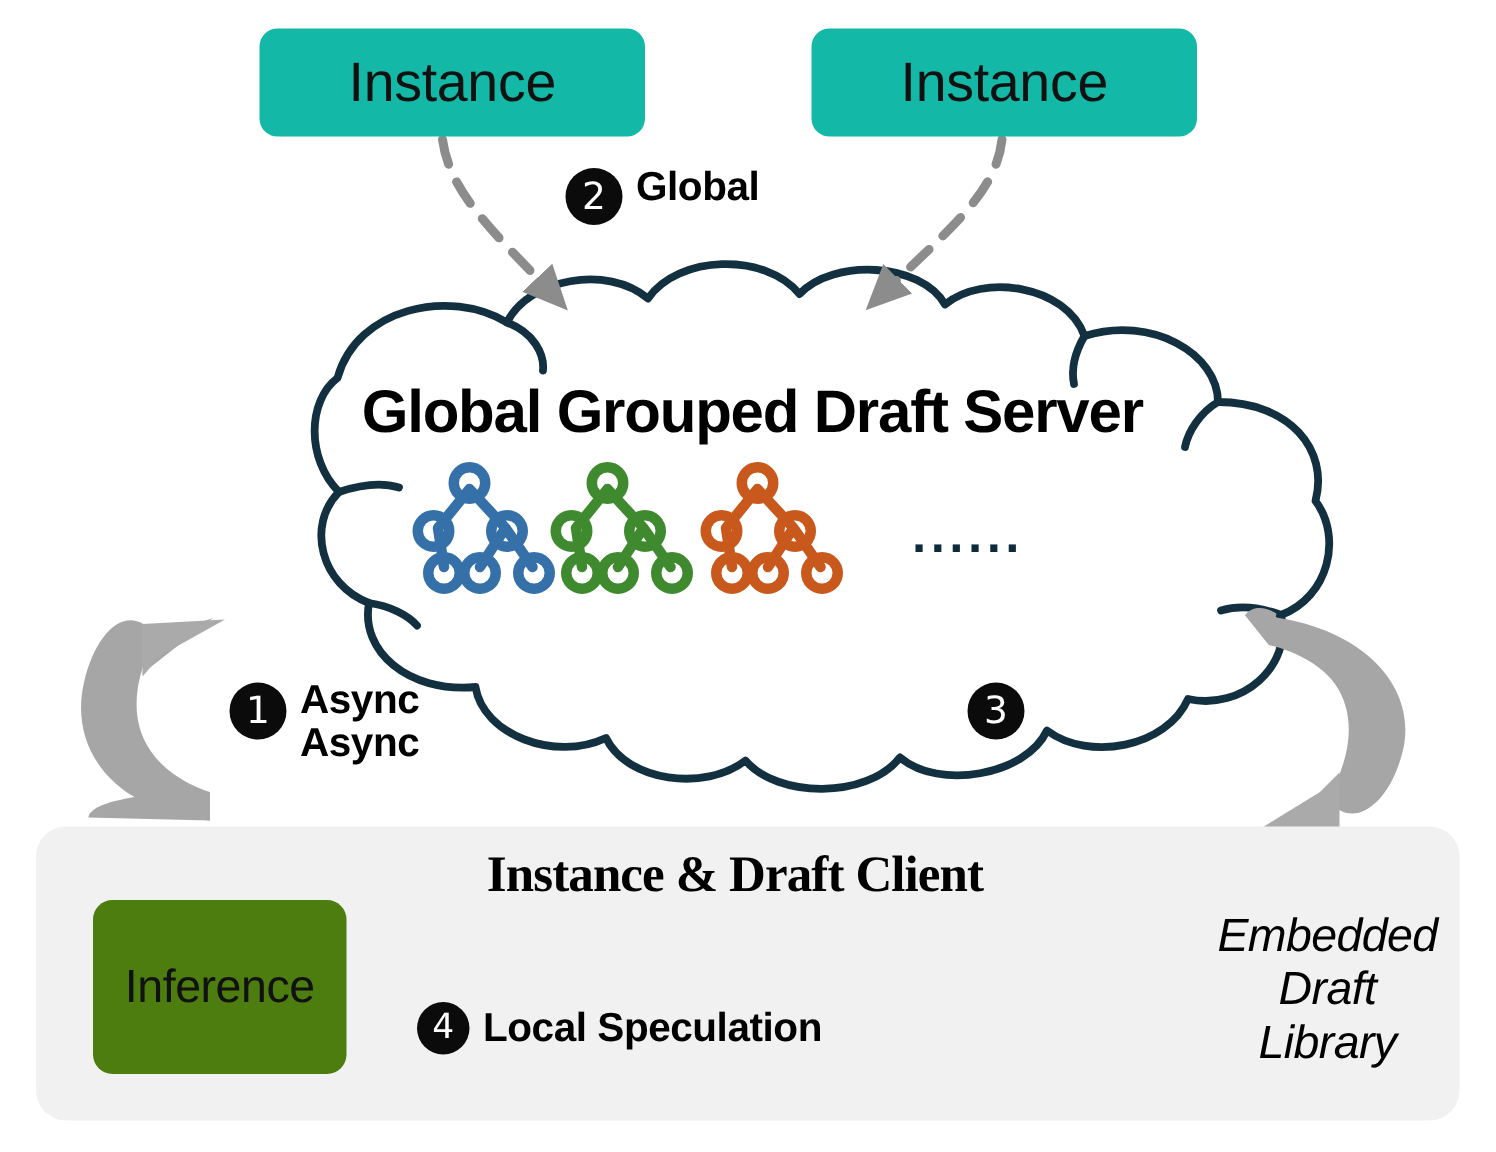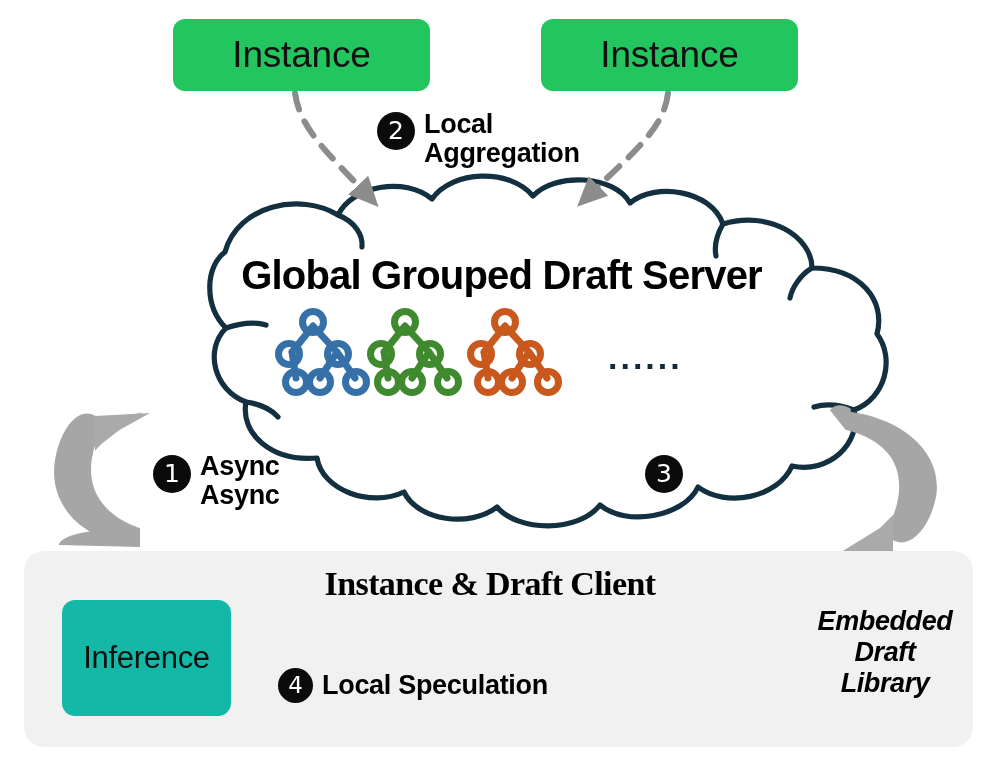--- a/index.html
+++ b/index.html
@@ -2,21 +2,21 @@
 <html><head>
 <meta charset="utf-8">
 <style>
   html,body{margin:0;padding:0;background:#ffffff;}
   body{width:997px;height:768px;position:relative;overflow:hidden;
        font-family:"Liberation Sans","DejaVu Sans",sans-serif;color:#000;}
   .stage{position:absolute;left:0;top:0;width:997px;height:768px;}
   svg.layer{position:absolute;left:0;top:0;width:997px;height:768px;overflow:visible;}
 
   
-  .inst-box{position:absolute;background:#22c55e;border-radius:12px;
+  .inst-box{position:absolute;background:#14b8a6;border-radius:12px;
             display:flex;align-items:center;justify-content:center;}
   .inst-box span{font-size:37px;font-weight:400;letter-spacing:-0.2px;color:#111;}
   #inst-left{left:173px;top:19px;width:257px;height:72px;}
   #inst-right{left:541px;top:19px;width:257px;height:72px;}
 
   
   .step{position:absolute;display:flex;align-items:center;gap:9px;}
   .badge{width:38px;height:38px;border-radius:50%;background:#0b0b0b;color:#fff;
          font-size:25px;font-weight:400;line-height:38px;text-align:center;
          flex:0 0 auto;font-family:"DejaVu Sans",sans-serif;}
@@ -38,25 +38,25 @@
   #cloud-title span{padding-left:6px;}
   #ellipsis{position:absolute;left:608px;top:340px;font-size:34px;font-weight:bold;
             letter-spacing:3px;color:#0f2b3b;line-height:1;}
 
   
   #panel{position:absolute;left:24px;top:551px;width:949px;height:196px;
          background:#f1f1f1;border-radius:20px;}
   #panel-title{position:absolute;left:160px;top:565px;width:660px;text-align:center;
                font-size:34px;font-weight:bold;letter-spacing:-0.6px;color:#000;font-family:Liberation Serif, serif;}
   #engine-box{position:absolute;left:62px;top:600px;width:169px;height:116px;
-              background:#14b8a6;border-radius:13px;display:flex;flex-direction:column;
+              background:#4d7c0f;border-radius:13px;display:flex;flex-direction:column;
               align-items:center;justify-content:center;line-height:1.18;}
   #engine-box span{font-size:31px;font-weight:400;color:#111;letter-spacing:-0.3px;}
   #edl{position:absolute;left:795px;top:606px;width:180px;text-align:center;
-       font-style:italic;font-weight:bold;font-size:27px;line-height:1.14;
+       font-style:italic;font-weight:normal;font-size:31px;line-height:1.14;
        letter-spacing:-0.4px;color:#000;}
   #edl div{white-space:nowrap;}
 </style>
 </head>
 <body>
 
 <div class="stage">
 
   <svg class="layer" viewBox="0 0 997 768">
     <defs>
@@ -176,22 +176,21 @@
   <div class="inst-box" id="inst-left">
     <span>Instance</span>
   </div>
   <div class="inst-box" id="inst-right">
     <span>Instance</span>
   </div>
 
   <div class="step" id="step2">
     <div class="badge">2</div>
     <div class="steptext">
-      <div>Local</div>
-      <div>Aggregation</div>
+      <div>Global</div>
     </div>
   </div>
 
   <div id="cloud-title">
     <span>Global Grouped Draft Server</span>
   </div>
   <div id="ellipsis">......</div>
 
   <div class="step" id="step1">
     <div class="badge">1</div>

